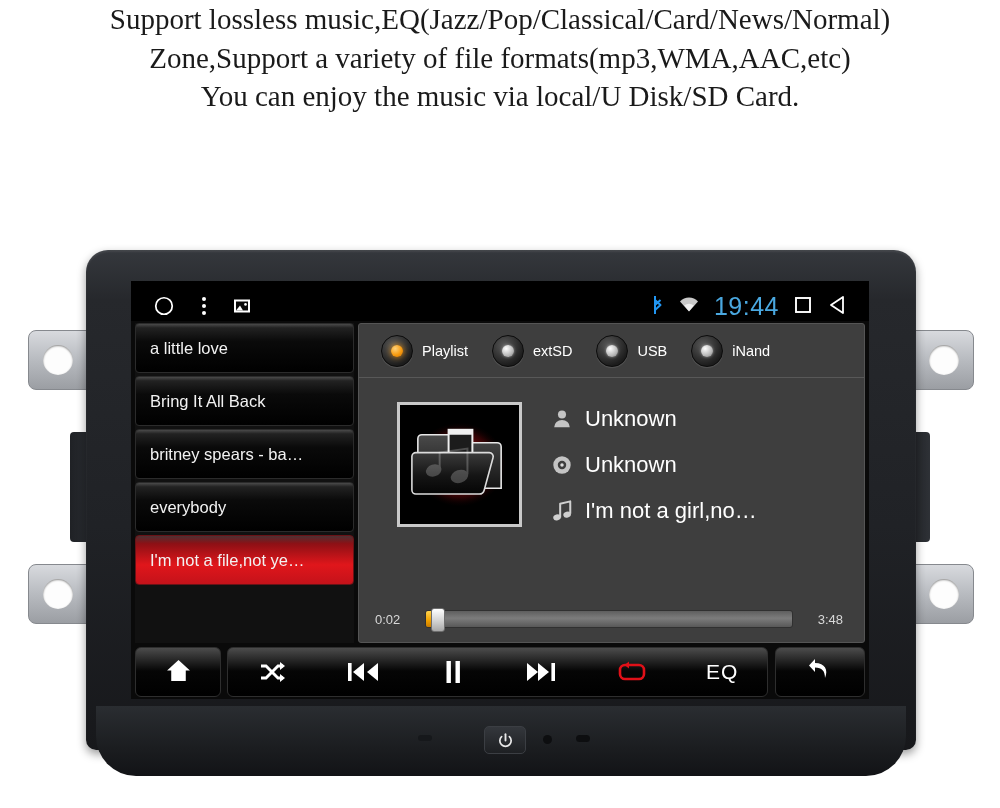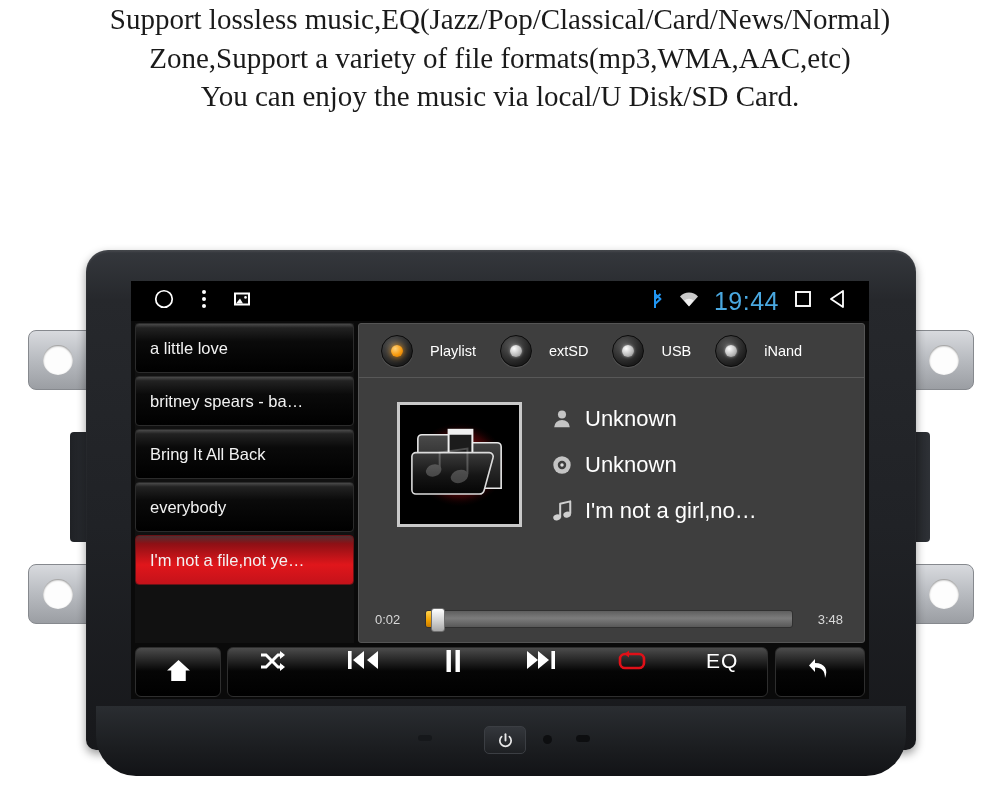--- a/index.html
+++ b/index.html
@@ -139,21 +139,21 @@
   }
 
   
   .statusbar {
     position: absolute;
     left: 0; top: 0;
     width: 738px;
     height: 40px;
     background: #000;
     display: flex;
-    align-items: center;
+    align-items: flex-end;
   }
   .sb-left { display: flex; align-items: center; gap: 26px; padding-left: 22px; }
   .sb-spacer { flex: 1; }
   .sb-right { display: flex; align-items: center; gap: 14px; padding-right: 20px; }
   .sb-time {
     color: #4aa8e0;
     font-size: 25px;
     font-family: "Liberation Sans", sans-serif;
     letter-spacing: 0.5px;
   }
@@ -212,21 +212,21 @@
     border-bottom: 1px solid #585858;
     display: flex;
     align-items: center;
     padding-left: 22px;
     gap: 10px;
     box-sizing: border-box;
   }
   .source-opt {
     display: flex;
     align-items: center;
-    gap: 17px;
+    gap: 9px;
     margin-right: 14px;
   }
   .radio {
     width: 30px; height: 30px;
     border-radius: 50%;
     background: radial-gradient(circle at 38% 32%, #5a5a5a, #1c1c1c 72%);
     border: 1px solid #0c0c0c;
     box-shadow: 0 1px 1px rgba(255,255,255,.12);
     display: flex; align-items: center; justify-content: center;
   }
@@ -339,20 +339,21 @@
     border-radius: 6px;
     background: linear-gradient(180deg,#4c4c4c 0%, #2b2b2b 22%, #050505 48%, #000 100%);
     border: 1px solid #2e2e2e;
     display: flex;
     align-items: center;
     justify-content: space-around;
     box-sizing: border-box;
   }
   .ctrl-btn {
     display: flex;
+    align-items: center;
     justify-content: center;
     width: 62px;
     height: 46px;
   }
   .eq-text {
     color: #ffffff;
     font-size: 21px;
     letter-spacing: 1px;
   }
 
@@ -459,22 +460,22 @@
               <path d="M16 2 L4 10 L16 18 Z" stroke="#ffffff" stroke-width="1.8" fill="none" stroke-linejoin="round"></path>
             </svg>
         </span>
       </div>
     </div>
 
     <div class="app">
 
       <div class="playlist">
         <div class="pl-item">a little love</div>
+        <div class="pl-item">Bring It All Back</div>
         <div class="pl-item">britney spears - ba…</div>
-        <div class="pl-item">Bring It All Back</div>
         <div class="pl-item">everybody</div>
         <div class="pl-item selected">I'm not a file,not ye…</div>
       </div>
 
       <div class="right-col">
 
         <div class="source-bar">
           <div class="source-opt">
             <span class="radio on">
                 <span class="dot"></span>

